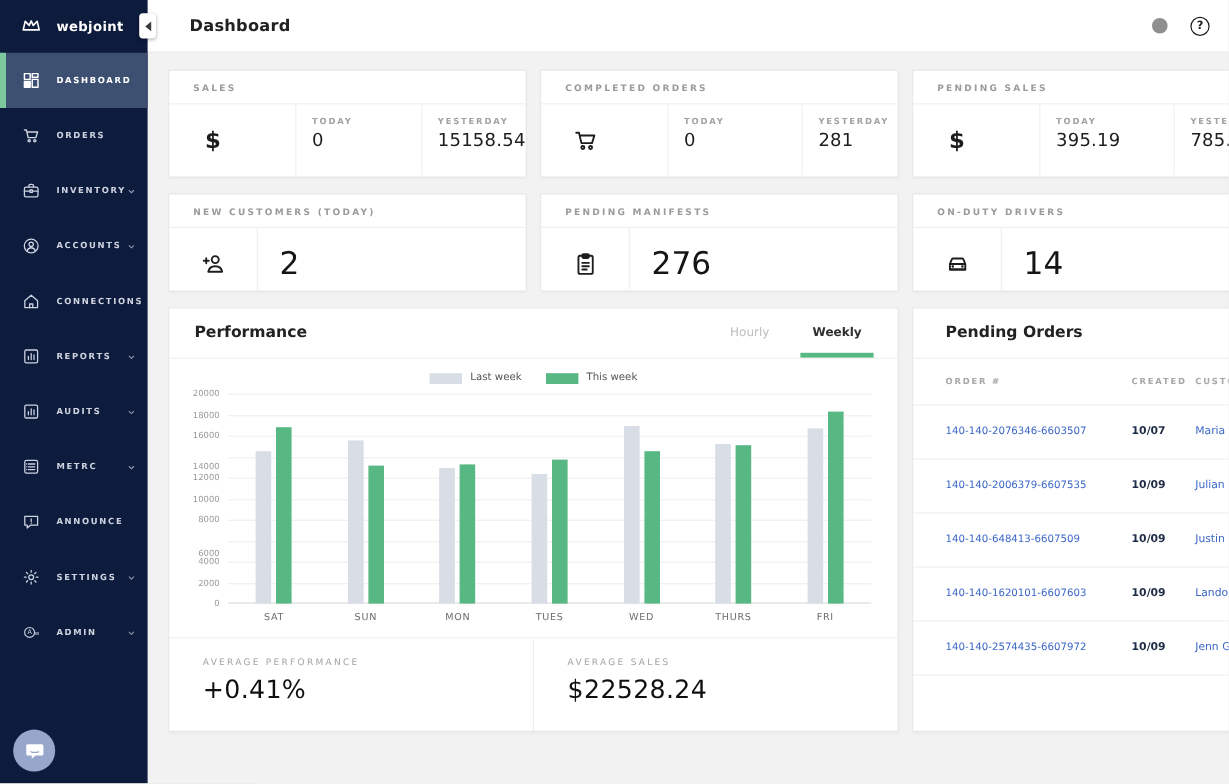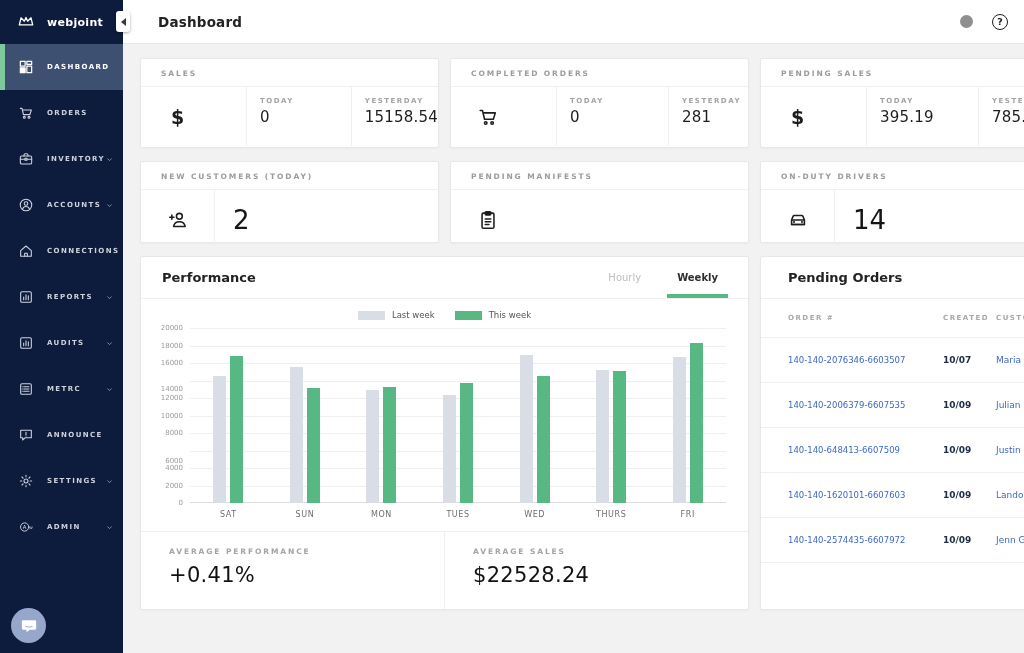--- a/index.html
+++ b/index.html
@@ -76,21 +76,21 @@
   .gridline { position:absolute; left:0; right:0; height:1px; background:#efefef; }
   .gridline.zero { background:#dcdcdc; }
   .groups { position:absolute; left:0; right:0; top:0; bottom:0; display:flex; }
   .group { flex:1; display:flex; align-items:flex-end; justify-content:center; gap:4px; }
   .bar { width:13px; }
   .xlabels { display:flex; margin-top:7px; }
   .xlab { flex:1; text-align:center; font-size:8px; color:#6e6e6e; letter-spacing:.6px; }
   .perf-foot { margin-top:auto; border-top:1px solid #efefef; display:flex; height:78px; flex:0 0 78px; }
   .fcell { flex:1; padding:15px 0 0 28px; }
   .fcell + .fcell { border-left:1px solid #efefef; }
-  .flabel { font-size:7.5px; font-weight:bold; letter-spacing:1.9px; color:#a3a3a3; }
+  .flabel { font-size:7.5px; font-weight:normal; letter-spacing:1.9px; color:#a3a3a3; }
   .fvalue { font-size:21px; color:#111; margin-top:7px; letter-spacing:.3px; }
 
   
   .orders-card { width:299px; flex:0 0 299px; height:354px; overflow:hidden; }
   .orders-card .card-head { padding-left:27px; }
   .thead { display:grid; grid-template-columns:155px 53px 1fr; padding-left:27px; height:38px; align-items:center; }
   .th { font-size:7px; font-weight:bold; letter-spacing:1.5px; color:#a8a8a8; white-space:nowrap; }
   .trow { display:grid; grid-template-columns:155px 53px 1fr; padding-left:27px; height:45px; align-items:center; border-top:1px solid #f0f0f0; }
   .order-link { font-size:8.5px; color:#3c68c8; text-decoration:none; white-space:nowrap; cursor:pointer; }
   .created { font-size:9px; font-weight:600; color:#1f2c45; }
@@ -352,20 +352,23 @@
             <div class="card-title">PENDING MANIFESTS</div>
     <div class="stat-body">
       <div class="icel">
                 <span class="bigicon">
                   <svg viewBox="0 0 24 24" fill="none" stroke="currentColor" stroke-linecap="round" stroke-linejoin="round" stroke-width="1.7">
                     <rect x="5.5" y="4.5" width="13" height="16.5" rx="1.5"></rect>
                     <rect x="9" y="3" width="6" height="3.5" rx="1" fill="currentColor"></rect>
                     <path d="M9 11h6M9 14h6M9 17h4"></path>
                   </svg>
                 </span>
+              </div>
+      <div class="vcell">
+                <span class="vbig">276</span>
               </div>
     </div>
           </section>
           <section class="card count">
             <div class="card-title">ON-DUTY DRIVERS</div>
     <div class="stat-body">
       <div class="icel">
                 <span class="bigicon">
                   <svg viewBox="0 0 24 24" fill="none" stroke="currentColor" stroke-linecap="round" stroke-linejoin="round" stroke-width="1.7">
                     <path d="M5 17v-5l1.7-4.2A1.6 1.6 0 0 1 8.2 7h7.6a1.6 1.6 0 0 1 1.5.8L19 12v5z"></path>

